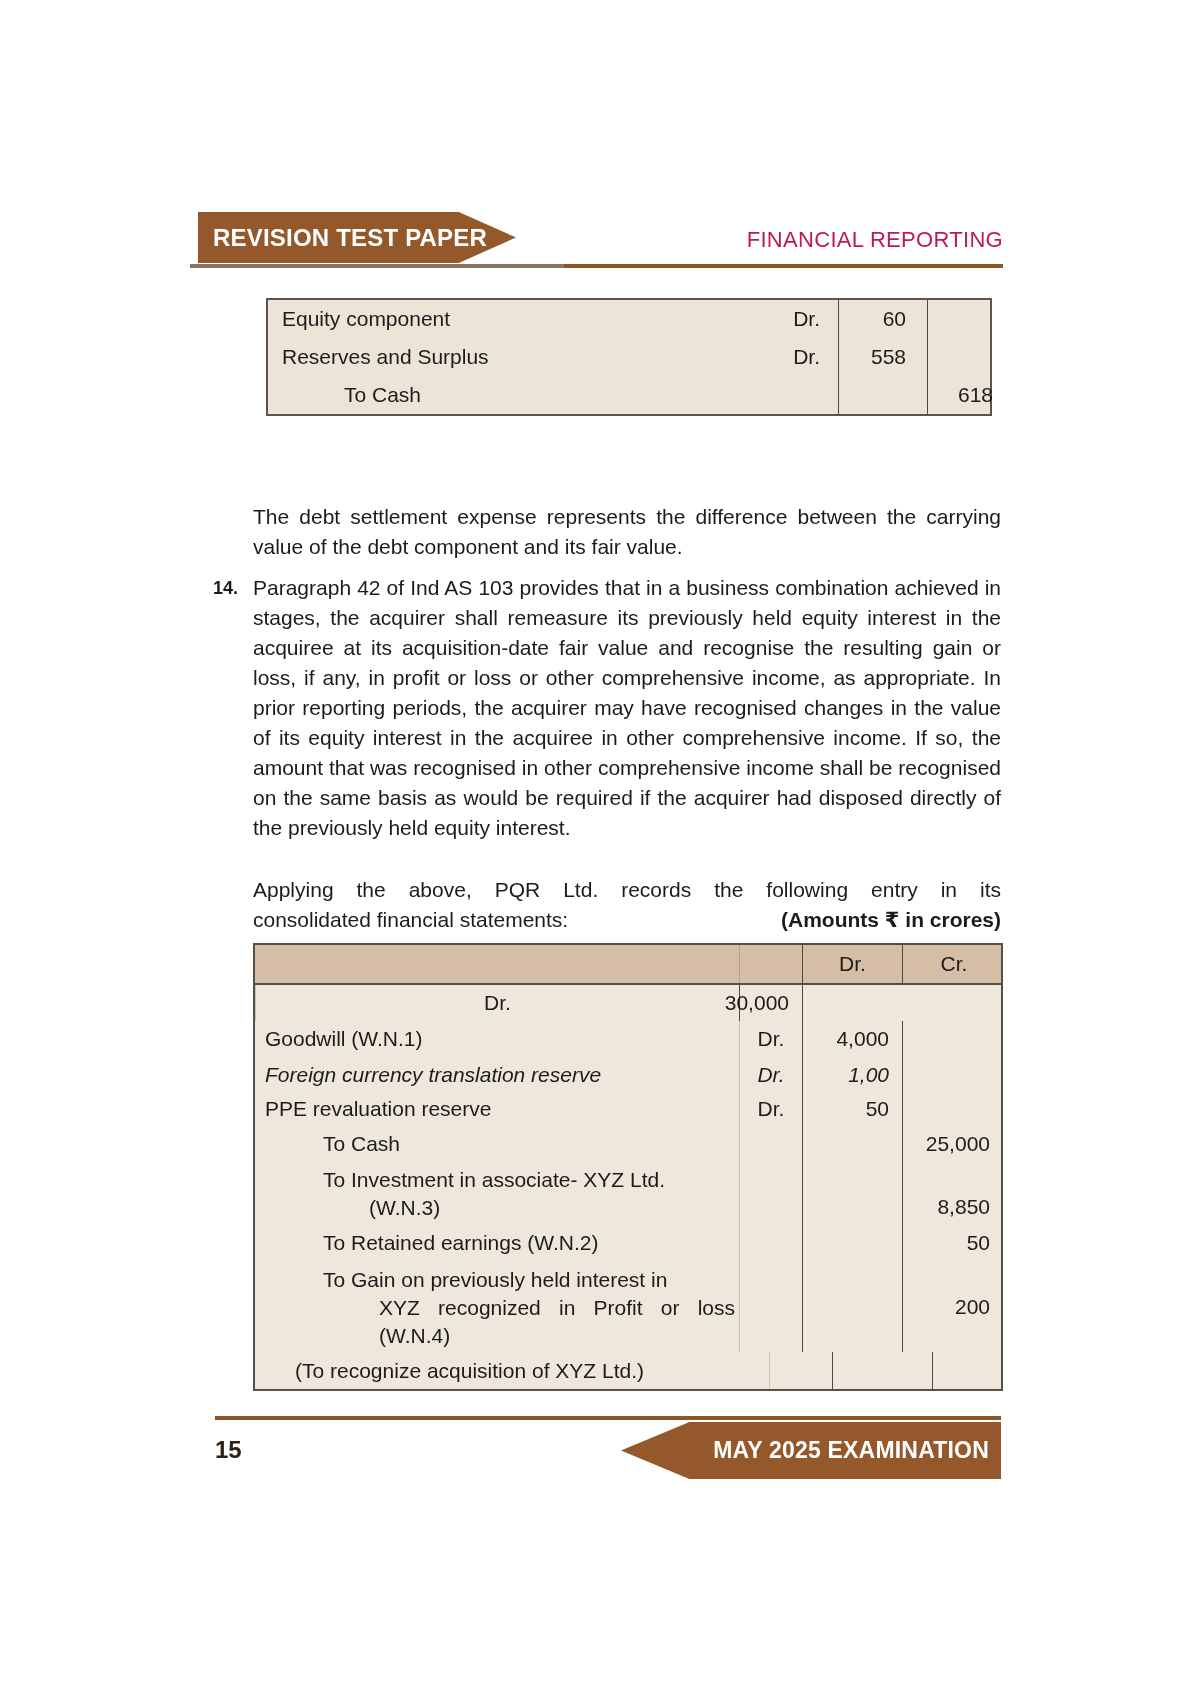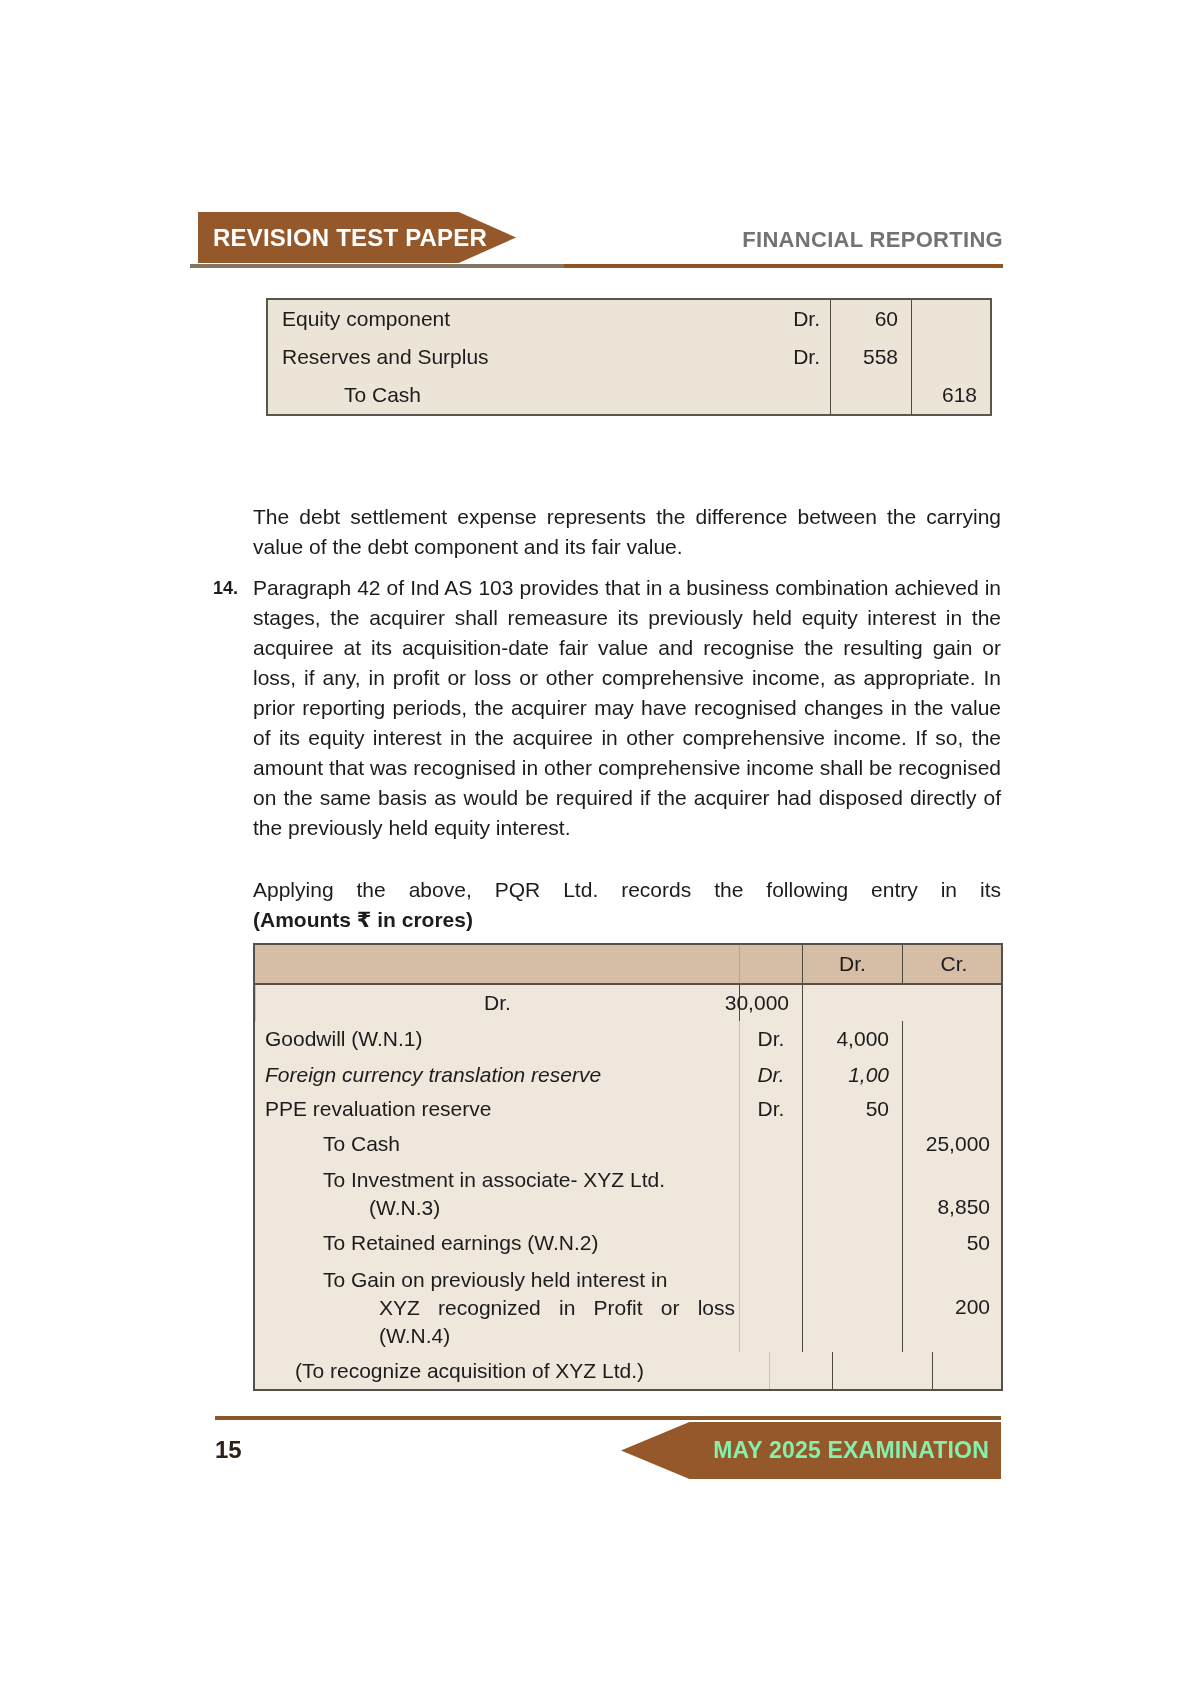--- a/index.html
+++ b/index.html
@@ -21,39 +21,39 @@
     background:#95582A;
     clip-path:polygon(0 0, 82% 0, 100% 50%, 82% 100%, 0 100%);
     display:flex; align-items:center;
     padding-left:15px;
   }
   .hdr-banner span {
     color:#ffffff; font-weight:bold; font-size:24px; letter-spacing:0.2px;
   }
   .hdr-right {
     position:absolute; top:227px; right:188px;
-    color:#737373; font-weight:bold; font-size:22px; letter-spacing:0.3px;
+    color:#be185d; font-weight:normal; font-size:22px; letter-spacing:0.3px;
   }
   .hdr-rule {
     position:absolute; left:190px; top:264px; width:813px; height:4px;
     background:linear-gradient(to right,#847464 0%,#847464 46%,#8F5523 46%,#8F5523 100%);
   }
 
   
   .t1 {
     position:absolute; left:266px; top:298px; width:726px;
     background:#EDE4D8;
     border:2px solid #5a564e;
     font-size:21px;
   }
   .t1-row { display:grid; grid-template-columns:562px 81px 79px; }
   .t1 .c-desc { padding:0 10px 0 14px; display:flex; align-items:center; justify-content:space-between; }
   .t1 .c-desc.block { display:block; padding-top:7px; line-height:30px; }
   .t1 .c-amt { border-left:1.5px solid #4e4a42; text-align:right; padding-right:13px; display:flex; align-items:center; justify-content:flex-end; }
-  .t1 .h38 { height:38px; }
+  .t1 .h38 { height:38px;gap:8px; }
   .t1 .h76 { height:76px; }
   .t1 .indent { padding-left:62px; }
 
   
   .para { position:absolute; left:253px; width:748px; font-size:21px; line-height:30px; text-align:justify; }
   .p-debt  { top:502px; }
   .item14-num { position:absolute; left:213px; top:573px; font-size:18px; line-height:30px; font-weight:bold; }
   .p-item14 { top:573px; }
   .p-apply { top:875px; }
   .stretch { text-align:justify; text-align-last:justify; }
@@ -90,21 +90,21 @@
   .ftr-rule { position:absolute; left:215px; top:1416px; width:786px; height:4px; background:#8a572a; }
   .ftr-page { position:absolute; left:215px; top:1436px; font-size:24px; font-weight:bold; color:#2e2115; }
   .ftr-banner {
     position:absolute; top:1422px; right:190px;
     width:380px; height:57px;
     background:#95582A;
     clip-path:polygon(0 50%, 18% 0, 100% 0, 100% 100%, 18% 100%);
     display:flex; align-items:center; justify-content:flex-end;
     padding-right:12px;
   }
-  .ftr-banner span { color:#86efac; font-weight:bold; font-size:23px; letter-spacing:0.2px; }
+  .ftr-banner span { color:#ffffff; font-weight:bold; font-size:23px; letter-spacing:0.2px; }
 </style>
 </head>
 <body>
 
 <div class="page">
 
   <div class="hdr-banner">
     <span>REVISION TEST PAPER</span>
   </div>
   <div class="hdr-right">FINANCIAL REPORTING</div>
@@ -138,20 +138,21 @@
   </div>
 
   <div class="para p-debt">The debt settlement expense represents the difference between the carrying value of the debt component and its fair value.</div>
 
   <div class="item14-num">14.</div>
   <div class="para p-item14">Paragraph 42 of Ind AS 103 provides that in a business combination achieved in stages, the acquirer shall remeasure its previously held equity interest in the acquiree at its acquisition-date fair value and recognise the resulting gain or loss, if any, in profit or loss or other comprehensive income, as appropriate. In prior reporting periods, the acquirer may have recognised changes in the value of its equity interest in the acquiree in other comprehensive income. If so, the amount that was recognised in other comprehensive income shall be recognised on the same basis as would be required if the acquirer had disposed directly of the previously held equity interest.</div>
 
   <div class="para p-apply">
     <div class="stretch">Applying the above, PQR Ltd. records the following entry in its</div>
     <div class="apply-l2">
+      <span>consolidated financial statements:</span>
       <span class="bold">(Amounts ₹ in crores)</span>
     </div>
   </div>
 
   <div class="t2">
     <div class="t2-row t2-head">
       <div class="c-desc"></div>
       <div class="c-head-blank"></div>
       <div class="c-head-amt">Dr.</div>
       <div class="c-head-amt">Cr.</div>

